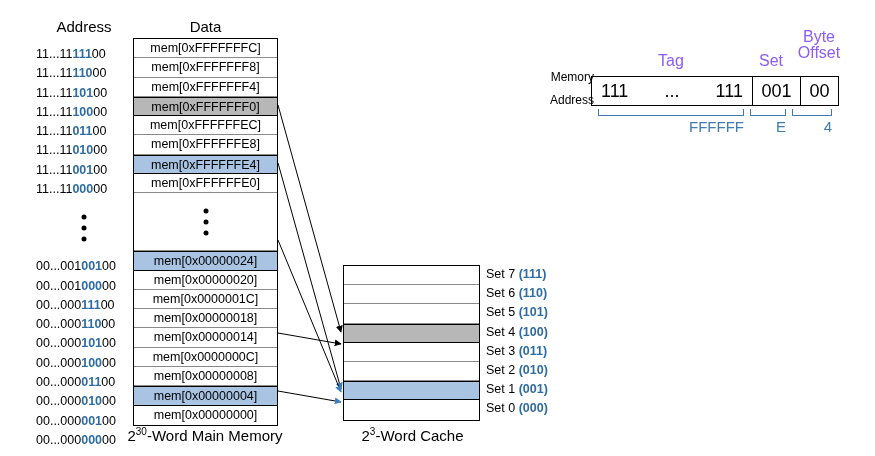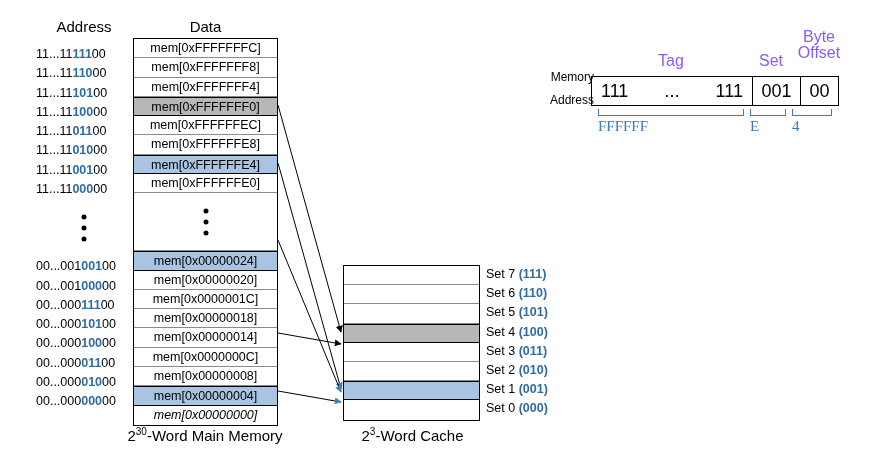--- a/index.html
+++ b/index.html
@@ -17,21 +17,21 @@
   .addr-gap{height:57.9px;position:relative;}
 
   
   .vdots{position:absolute;left:50%;top:50%;transform:translate(-50%,-50%);display:flex;flex-direction:column;gap:6px;}
   .vdots i{display:block;width:5px;height:5px;border-radius:50%;background:#000;}
 
   
   #memory-table{left:133px;top:38px;width:145px;border:1.6px solid #000;box-sizing:border-box;}
   .mem-row{height:19.3px;line-height:18px;font-size:12.5px;text-align:center;color:#000;
            border-bottom:1px solid #8a8a8a;box-sizing:border-box;background:#fff;white-space:nowrap;}
-  .mem-row:last-child{border-bottom:none;font-style:italic;}
+  .mem-row:last-child{border-bottom:none;}
   .mem-row.gray{background:#b7b7b7;border-top:1.6px solid #000;border-bottom:1.6px solid #000;}
   .mem-row.blue{background:#a8c4e2;border-top:1.6px solid #000;border-bottom:1.6px solid #000;}
   .mem-row.gapcell{height:57.9px;position:relative;}
 
   
   #cache-table{left:343px;top:265px;width:137px;border:1.6px solid #000;box-sizing:border-box;}
   .cache-row{height:19.2px;border-bottom:1px solid #8a8a8a;box-sizing:border-box;background:#fff;}
   .cache-row:last-child{border-bottom:none;}
   .cache-row.gray{background:#b7b7b7;border-top:1.6px solid #000;border-bottom:1.6px solid #000;}
   .cache-row.blue{background:#a8c4e2;border-top:1.6px solid #000;border-bottom:1.6px solid #000;}
@@ -47,21 +47,21 @@
 
   
   #memaddr-label{left:489px;top:66px;font-size:12px;color:#000;line-height:23px;text-align:right;width:105px;}
   #addr-box{left:591px;top:76px;height:30px;border:1.6px solid #000;box-sizing:border-box;display:flex;}
   .field{display:flex;align-items:center;justify-content:center;font-size:18px;color:#000;box-sizing:border-box;}
   .field.tag{width:160px;justify-content:space-between;padding:0 9px;}
   .field.set{width:48px;border-left:1.6px solid #000;}
   .field.off{width:38px;border-left:1.6px solid #000;}
   .fieldlbl{position:absolute;font-size:16px;color:#8b5cf6;text-align:center;white-space:nowrap;}
   .brk{position:absolute;border:1.6px solid #3f7cb4;border-top:none;height:7px;box-sizing:border-box;}
-  .brklbl{position:absolute;font-size:15px;color:#3f7cb4;text-align:left;white-space:nowrap;font-family:Liberation Serif, serif;}
+  .brklbl{position:absolute;font-size:15px;color:#3f7cb4;text-align:right;white-space:nowrap;}
 
   svg.overlay{position:absolute;left:0;top:0;width:875px;height:456px;pointer-events:none;}
 </style>
 </head>
 <body>
 
 <div class="abs colhdr" id="hdr-address" style="left:36px;top:18px;width:96px;">Address</div>
 <div class="abs colhdr" id="hdr-data" style="left:133px;top:18px;width:145px;">Data</div>
 
 <div class="abs" id="address-column">
@@ -76,24 +76,26 @@
     <div class="addr-gap">
       <span class="vdots">
         <i></i>
         <i></i>
         <i></i>
       </span>
     </div>
     <div class="addr-row"><span class="plain">00...001</span><span class="setbits">001</span><span class="plain">00</span></div>
     <div class="addr-row"><span class="plain">00...001</span><span class="setbits">000</span><span class="plain">00</span></div>
     <div class="addr-row"><span class="plain">00...000</span><span class="setbits">111</span><span class="plain">00</span></div>
+    <div class="addr-row"><span class="plain">00...000</span><span class="setbits">110</span><span class="plain">00</span></div>
     <div class="addr-row"><span class="plain">00...000</span><span class="setbits">101</span><span class="plain">00</span></div>
     <div class="addr-row"><span class="plain">00...000</span><span class="setbits">100</span><span class="plain">00</span></div>
     <div class="addr-row"><span class="plain">00...000</span><span class="setbits">011</span><span class="plain">00</span></div>
     <div class="addr-row"><span class="plain">00...000</span><span class="setbits">010</span><span class="plain">00</span></div>
+    <div class="addr-row"><span class="plain">00...000</span><span class="setbits">001</span><span class="plain">00</span></div>
     <div class="addr-row"><span class="plain">00...000</span><span class="setbits">000</span><span class="plain">00</span></div>
   </div>
 
 <div class="abs" id="memory-table">
     <div class="mem-row">mem[0xFFFFFFFC]</div>
     <div class="mem-row">mem[0xFFFFFFF8]</div>
     <div class="mem-row">mem[0xFFFFFFF4]</div>
     <div class="mem-row gray">mem[0xFFFFFFF0]</div>
     <div class="mem-row">mem[0xFFFFFFEC]</div>
     <div class="mem-row">mem[0xFFFFFFE8]</div>

